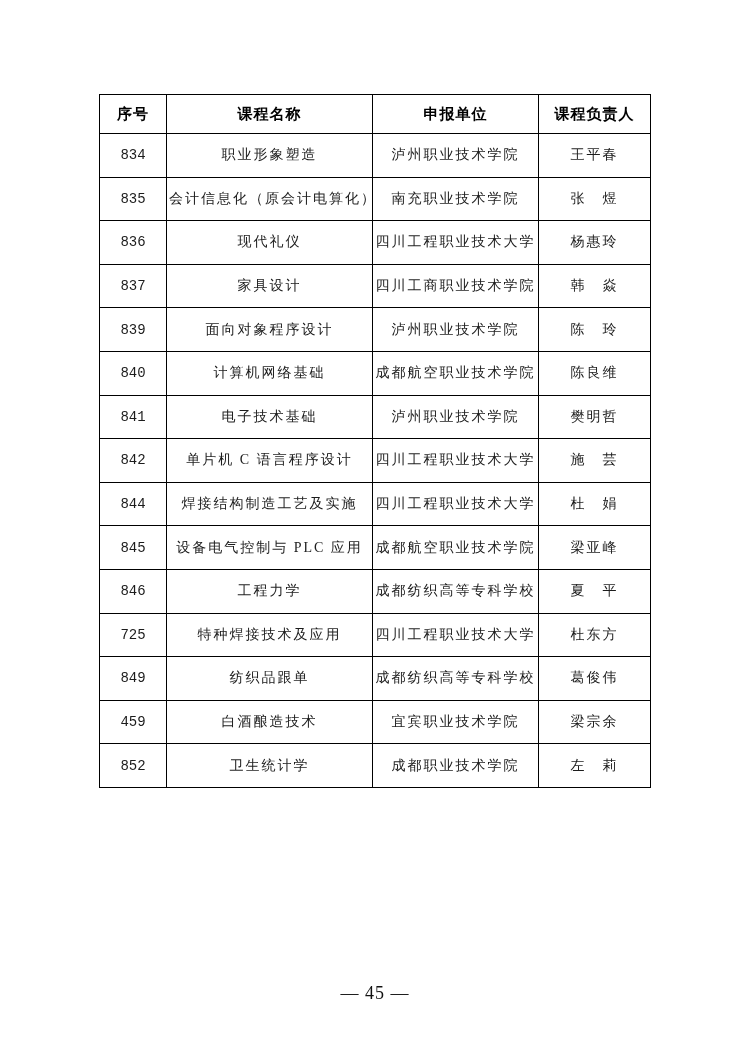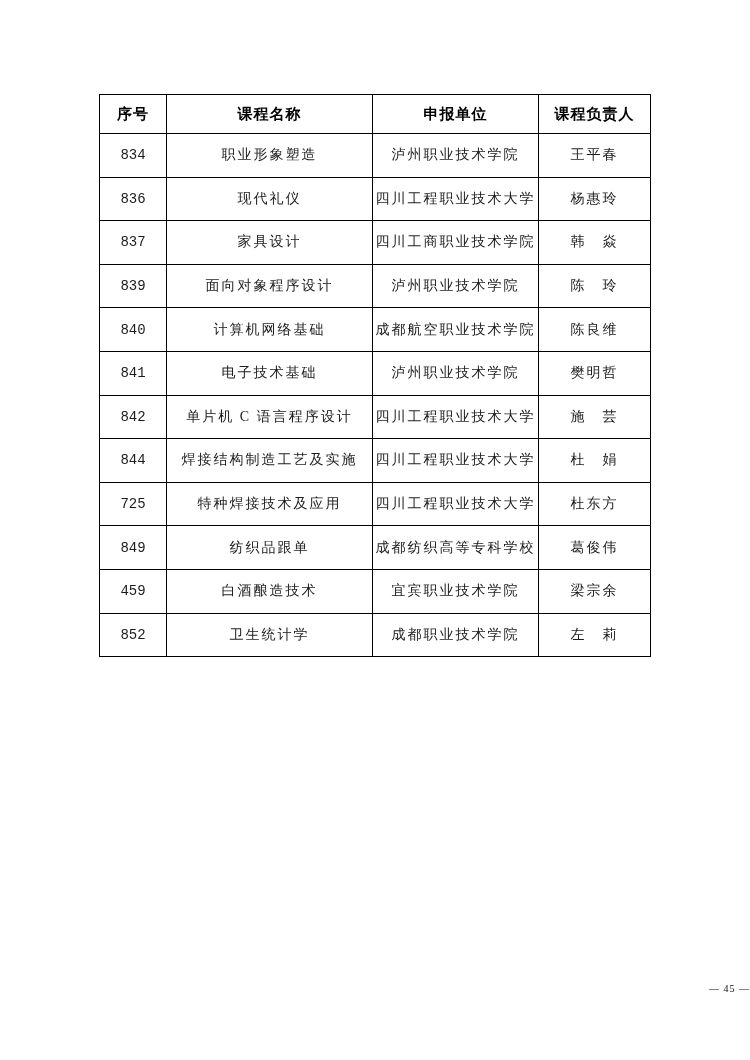--- a/index.html
+++ b/index.html
@@ -51,22 +51,22 @@
   .course-table td.c-no {
     letter-spacing: 0;
     font-size: 14px;
     font-family: Liberation Mono, monospace;
   }
   .page-footer {
     position: absolute;
     left: 0;
     top: 983px;
     width: 750px;
-    text-align: right;
-    font-size: 10px;
+    text-align: center;
+    font-size: 18px;
     letter-spacing: 1px;
     color: #111111;
   }
 </style>
 </head>
 <body>
 
 <div class="page">
 
   <table class="course-table">
@@ -85,20 +85,26 @@
       </tr>
     </thead>
     <tbody id="table-body">
   <tr>
     <td class="c-no">834</td>
     <td class="c-course">职业形象塑造</td>
     <td class="c-unit">泸州职业技术学院</td>
     <td class="c-leader">王平春</td>
   </tr>
 
+  <tr>
+    <td class="c-no">835</td>
+    <td class="c-course">会计信息化（原会计电算化）</td>
+    <td class="c-unit">南充职业技术学院</td>
+    <td class="c-leader">张　煜</td>
+  </tr>
 
   <tr>
     <td class="c-no">836</td>
     <td class="c-course">现代礼仪</td>
     <td class="c-unit">四川工程职业技术大学</td>
     <td class="c-leader">杨惠玲</td>
   </tr>
 
   <tr>
     <td class="c-no">837</td>
@@ -137,21 +143,33 @@
   </tr>
 
 
   <tr>
     <td class="c-no">844</td>
     <td class="c-course">焊接结构制造工艺及实施</td>
     <td class="c-unit">四川工程职业技术大学</td>
     <td class="c-leader">杜　娟</td>
   </tr>
 
-
+  <tr>
+    <td class="c-no">845</td>
+    <td class="c-course">设备电气控制与 PLC 应用</td>
+    <td class="c-unit">成都航空职业技术学院</td>
+    <td class="c-leader">梁亚峰</td>
+  </tr>
+
+  <tr>
+    <td class="c-no">846</td>
+    <td class="c-course">工程力学</td>
+    <td class="c-unit">成都纺织高等专科学校</td>
+    <td class="c-leader">夏　平</td>
+  </tr>
 
   <tr>
     <td class="c-no">725</td>
     <td class="c-course">特种焊接技术及应用</td>
     <td class="c-unit">四川工程职业技术大学</td>
     <td class="c-leader">杜东方</td>
   </tr>
 
 
   <tr>

